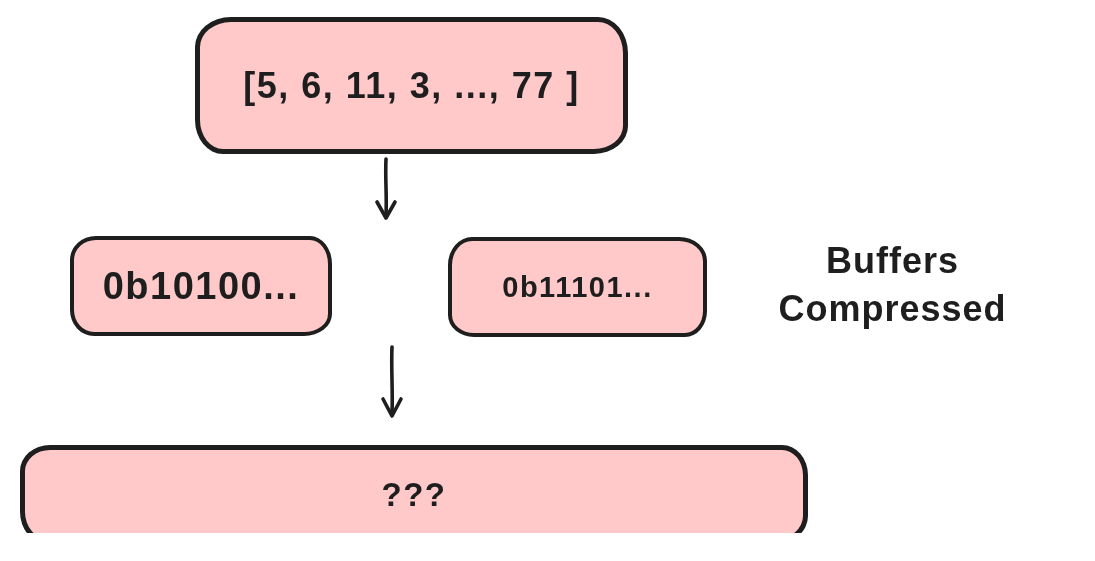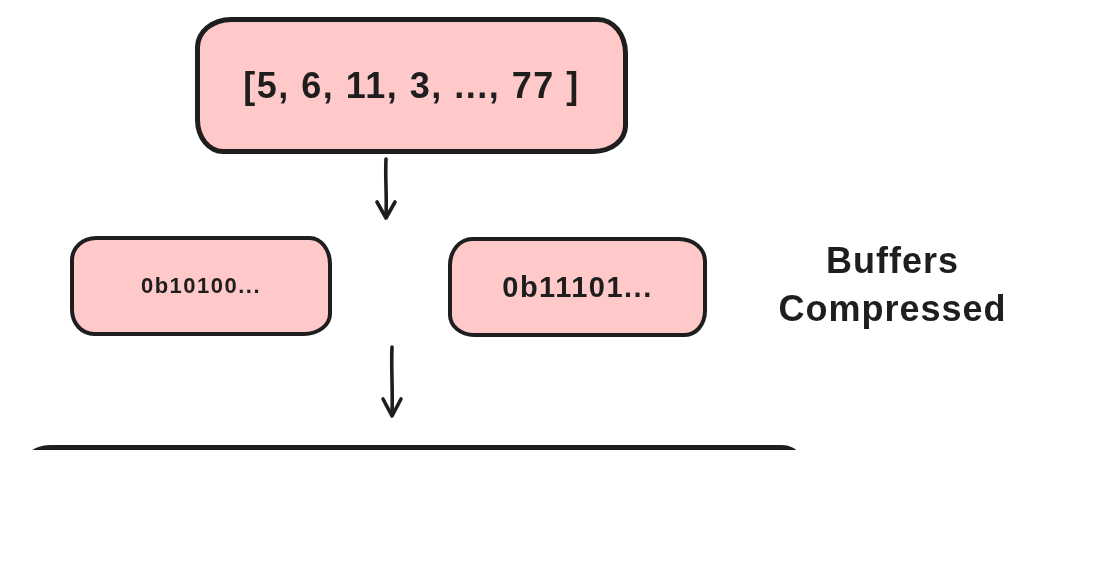--- a/index.html
+++ b/index.html
@@ -3,21 +3,21 @@
 <meta charset="utf-8">
 <style>
   html, body {
     margin: 0;
     padding: 0;
     background: #ffffff;
   }
   .canvas {
     position: relative;
     width: 1095px;
-    height: 450px;
+    height: 533px;
     background: #ffffff;
     font-family: "Liberation Sans", sans-serif;
     color: #1e1e1e;
     overflow: hidden;
     text-decoration: underline;
   }
   .node {
     position: absolute;
     background: #ffc9c9;
     border: 5px solid #1e1e1e;
@@ -35,21 +35,21 @@
     left: 195px; top: 17px;
     width: 433px; height: 137px;
     border-radius: 36px 30px 34px 28px / 30px 36px 28px 34px;
     font-size: 36px;
   }
   .buffer-box-1 {
     left: 70px; top: 236px;
     width: 262px; height: 100px;
     border-width: 4.5px;
     border-radius: 26px 22px 28px 24px / 24px 28px 22px 26px;
-    font-size: 22px;
+    font-size: 38px;
   }
   .buffer-box-2 {
     left: 448px; top: 237px;
     width: 259px; height: 100px;
     border-width: 4.5px;
     border-radius: 24px 28px 22px 26px / 28px 24px 26px 22px;
     font-size: 29px;
   }
   .disk-box {
     left: 20px; top: 445px;

